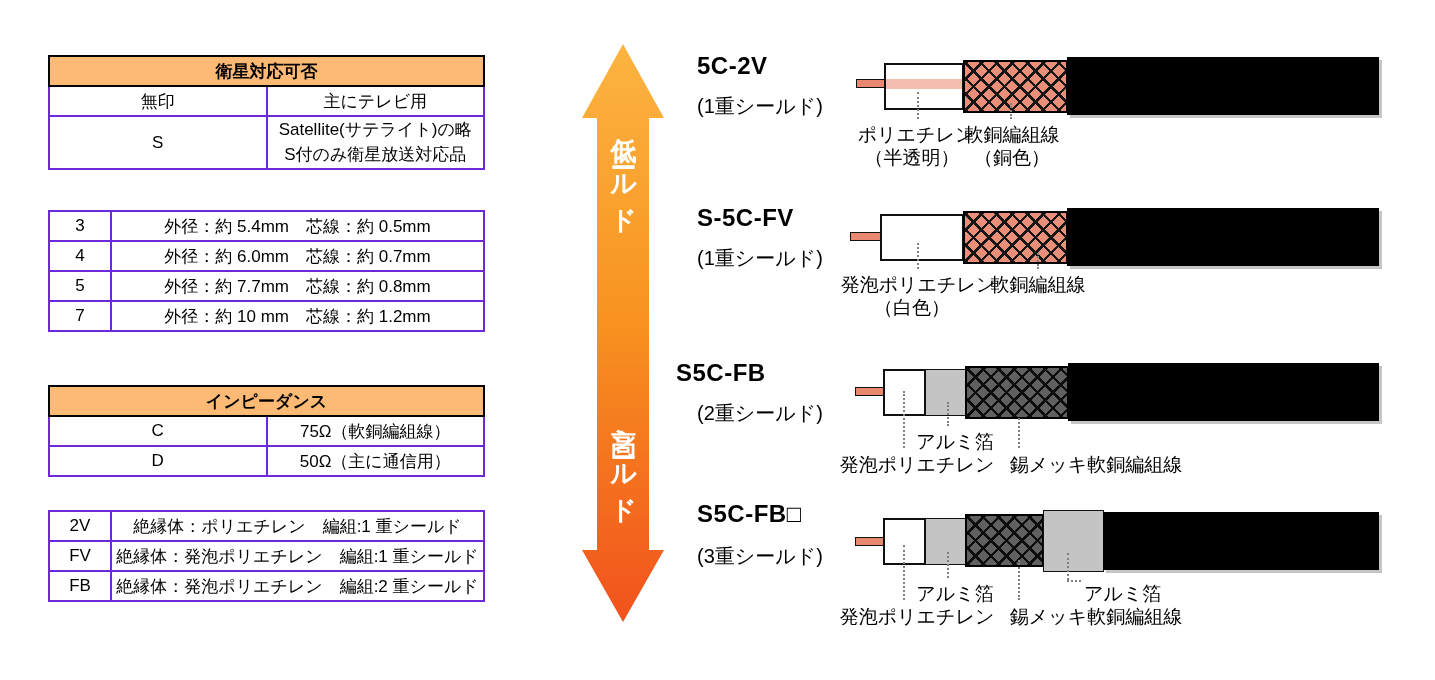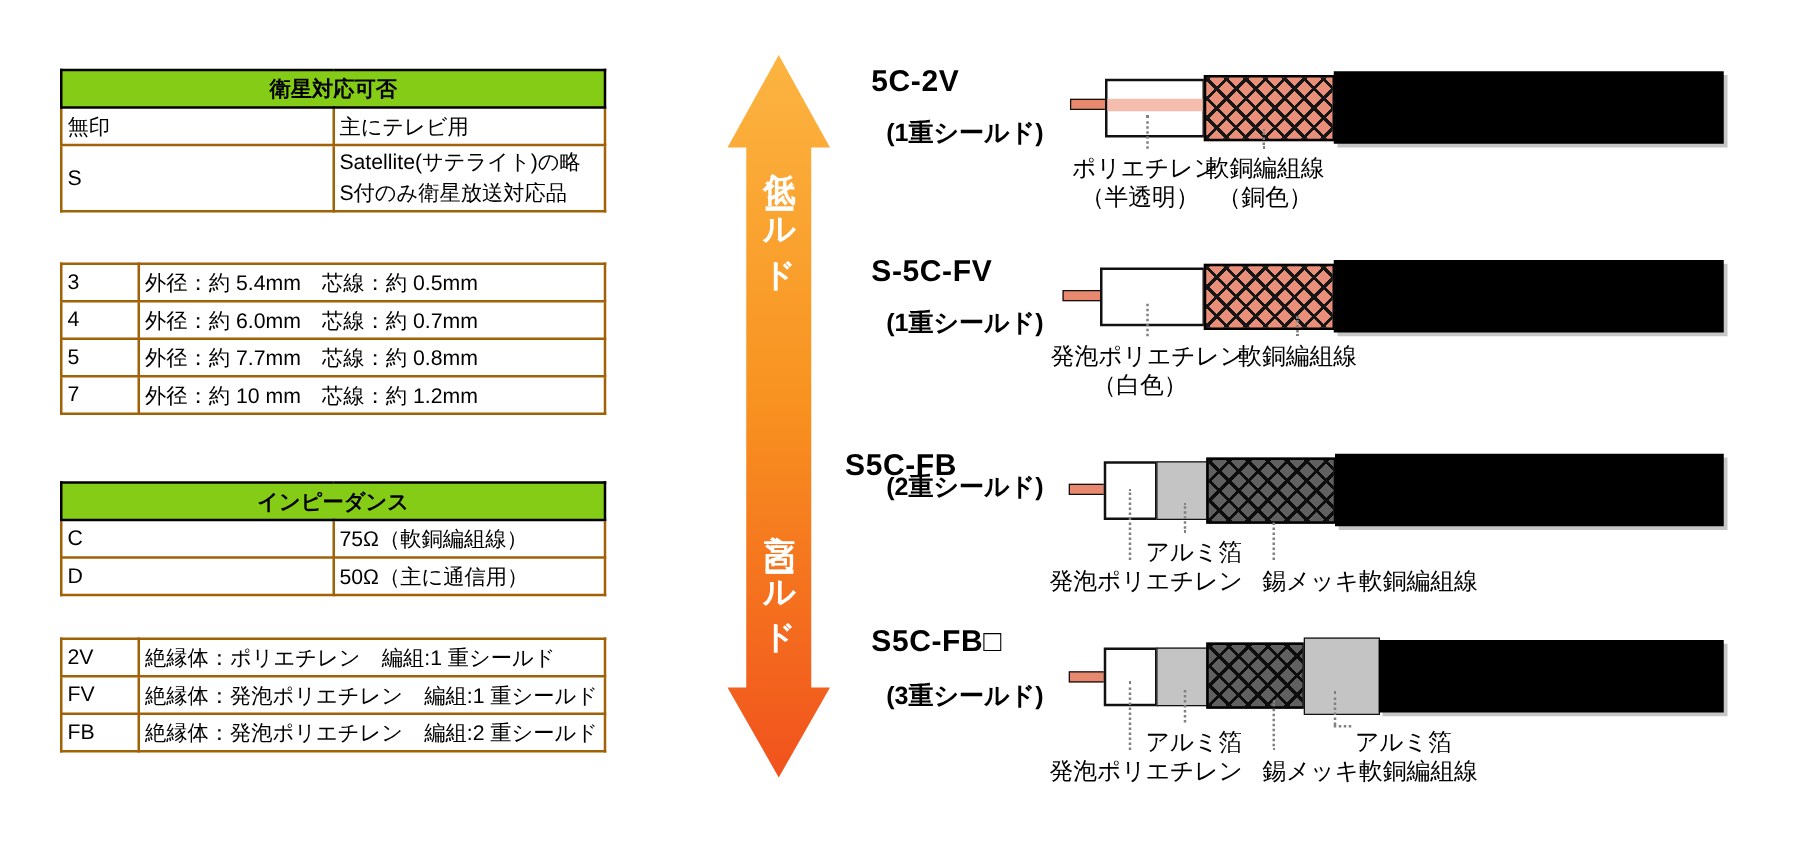--- a/index.html
+++ b/index.html
@@ -1,33 +1,33 @@
 <!DOCTYPE html>
 <html><head>
 <meta charset="utf-8">
 <style>
   html,body{margin:0;padding:0;background:#ffffff;}
   .canvas{position:relative;width:1435px;height:680px;background:#ffffff;overflow:hidden;
           font-family:"Liberation Sans","DejaVu Sans",sans-serif;color:#000;}
 
   
   .info-table{position:absolute;left:48px;width:437px;border-collapse:collapse;table-layout:fixed;}
-  .info-table th{background:#84cc16;border:2px solid #000;font-weight:700;font-size:17px;height:26px;padding:1px 16px;}
-  .info-table td{border:2px solid #a16207;text-align:left;font-size:17px;height:26px;padding:1px 4px;}
+  .info-table th{background:#fdba74;border:2px solid #000;font-weight:700;font-size:17px;height:26px;padding:1px 16px;}
+  .info-table td{border:2px solid #6d28d9;text-align:center;font-size:17px;height:26px;padding:1px 4px;}
   .info-table td.key{width:52px;}
   .two-line div{line-height:1.45;}
 
   
   .arrow-svg{position:absolute;left:575px;top:42px;}
   .v-label{position:absolute;writing-mode:vertical-rl;text-orientation:mixed;color:#fff;
            font-weight:700;font-size:26px;letter-spacing:3px;white-space:nowrap;}
 
   
   .ctitle{position:absolute;font-size:24px;font-weight:900;white-space:nowrap;letter-spacing:0.5px;}
-  .csub{position:absolute;font-size:20px;font-weight:700;white-space:nowrap;margin-left:12px;}
+  .csub{position:absolute;font-size:20px;font-weight:400;white-space:nowrap;}
   .seg{position:absolute;box-sizing:border-box;}
   .core{background:#E8886E;border:1.5px solid #111;}
   .ins{background:#ffffff;border:2px solid #111;}
   .stripe{position:absolute;left:0;right:0;top:14px;height:10px;background:#F5BDAD;}
   .foil{background:#C4C4C4;border:1.5px solid #111;}
   .braid-cu{border:2px solid #000;background:
       repeating-linear-gradient(45deg,#161616 0 2.5px,transparent 2.5px 11px),
       repeating-linear-gradient(135deg,#161616 0 2.5px,transparent 2.5px 11px),#E98F79;}
   .braid-sn{border:2px solid #000;background:
       repeating-linear-gradient(45deg,#0d0d0d 0 2.5px,transparent 2.5px 11px),
@@ -155,21 +155,21 @@
     <div class="seg jacket" style="left:1067px;top:208px;width:312px;height:58px"></div>
     <div class="leader" style="left:917px;top:243px;height:26px"></div>
     <div class="leader" style="left:1037px;top:253px;height:16px"></div>
     <div class="clabel centered" style="left:918px;top:272px">発泡ポリエチレン</div>
     <div class="clabel centered" style="left:912px;top:295px">（白色）</div>
     <div class="clabel centered" style="left:1038px;top:272px">軟銅編組線</div>
   </div>
 
   <div>
     <div class="ctitle" style="left:676px;top:359px">S5C-FB</div>
-    <div class="csub" style="left:697px;top:376px">(2重シールド)</div>
+    <div class="csub" style="left:697px;top:400px">(2重シールド)</div>
     <div class="seg core" style="left:855px;top:387px;width:29px;height:9px"></div>
     <div class="seg ins" style="left:883px;top:369px;width:43px;height:47px"></div>
     <div class="seg foil" style="left:925px;top:369px;width:41px;height:47px"></div>
     <div class="seg braid-sn" style="left:965px;top:366px;width:104px;height:53px"></div>
     <div class="seg jacket" style="left:1068px;top:363px;width:311px;height:58px"></div>
     <div class="leader" style="left:903px;top:391px;height:57px"></div>
     <div class="leader" style="left:947px;top:402px;height:24px"></div>
     <div class="leader" style="left:1018px;top:418px;height:30px"></div>
     <div class="clabel centered" style="left:955px;top:429px">アルミ箔</div>
     <div class="clabel centered" style="left:917px;top:452px">発泡ポリエチレン</div>

